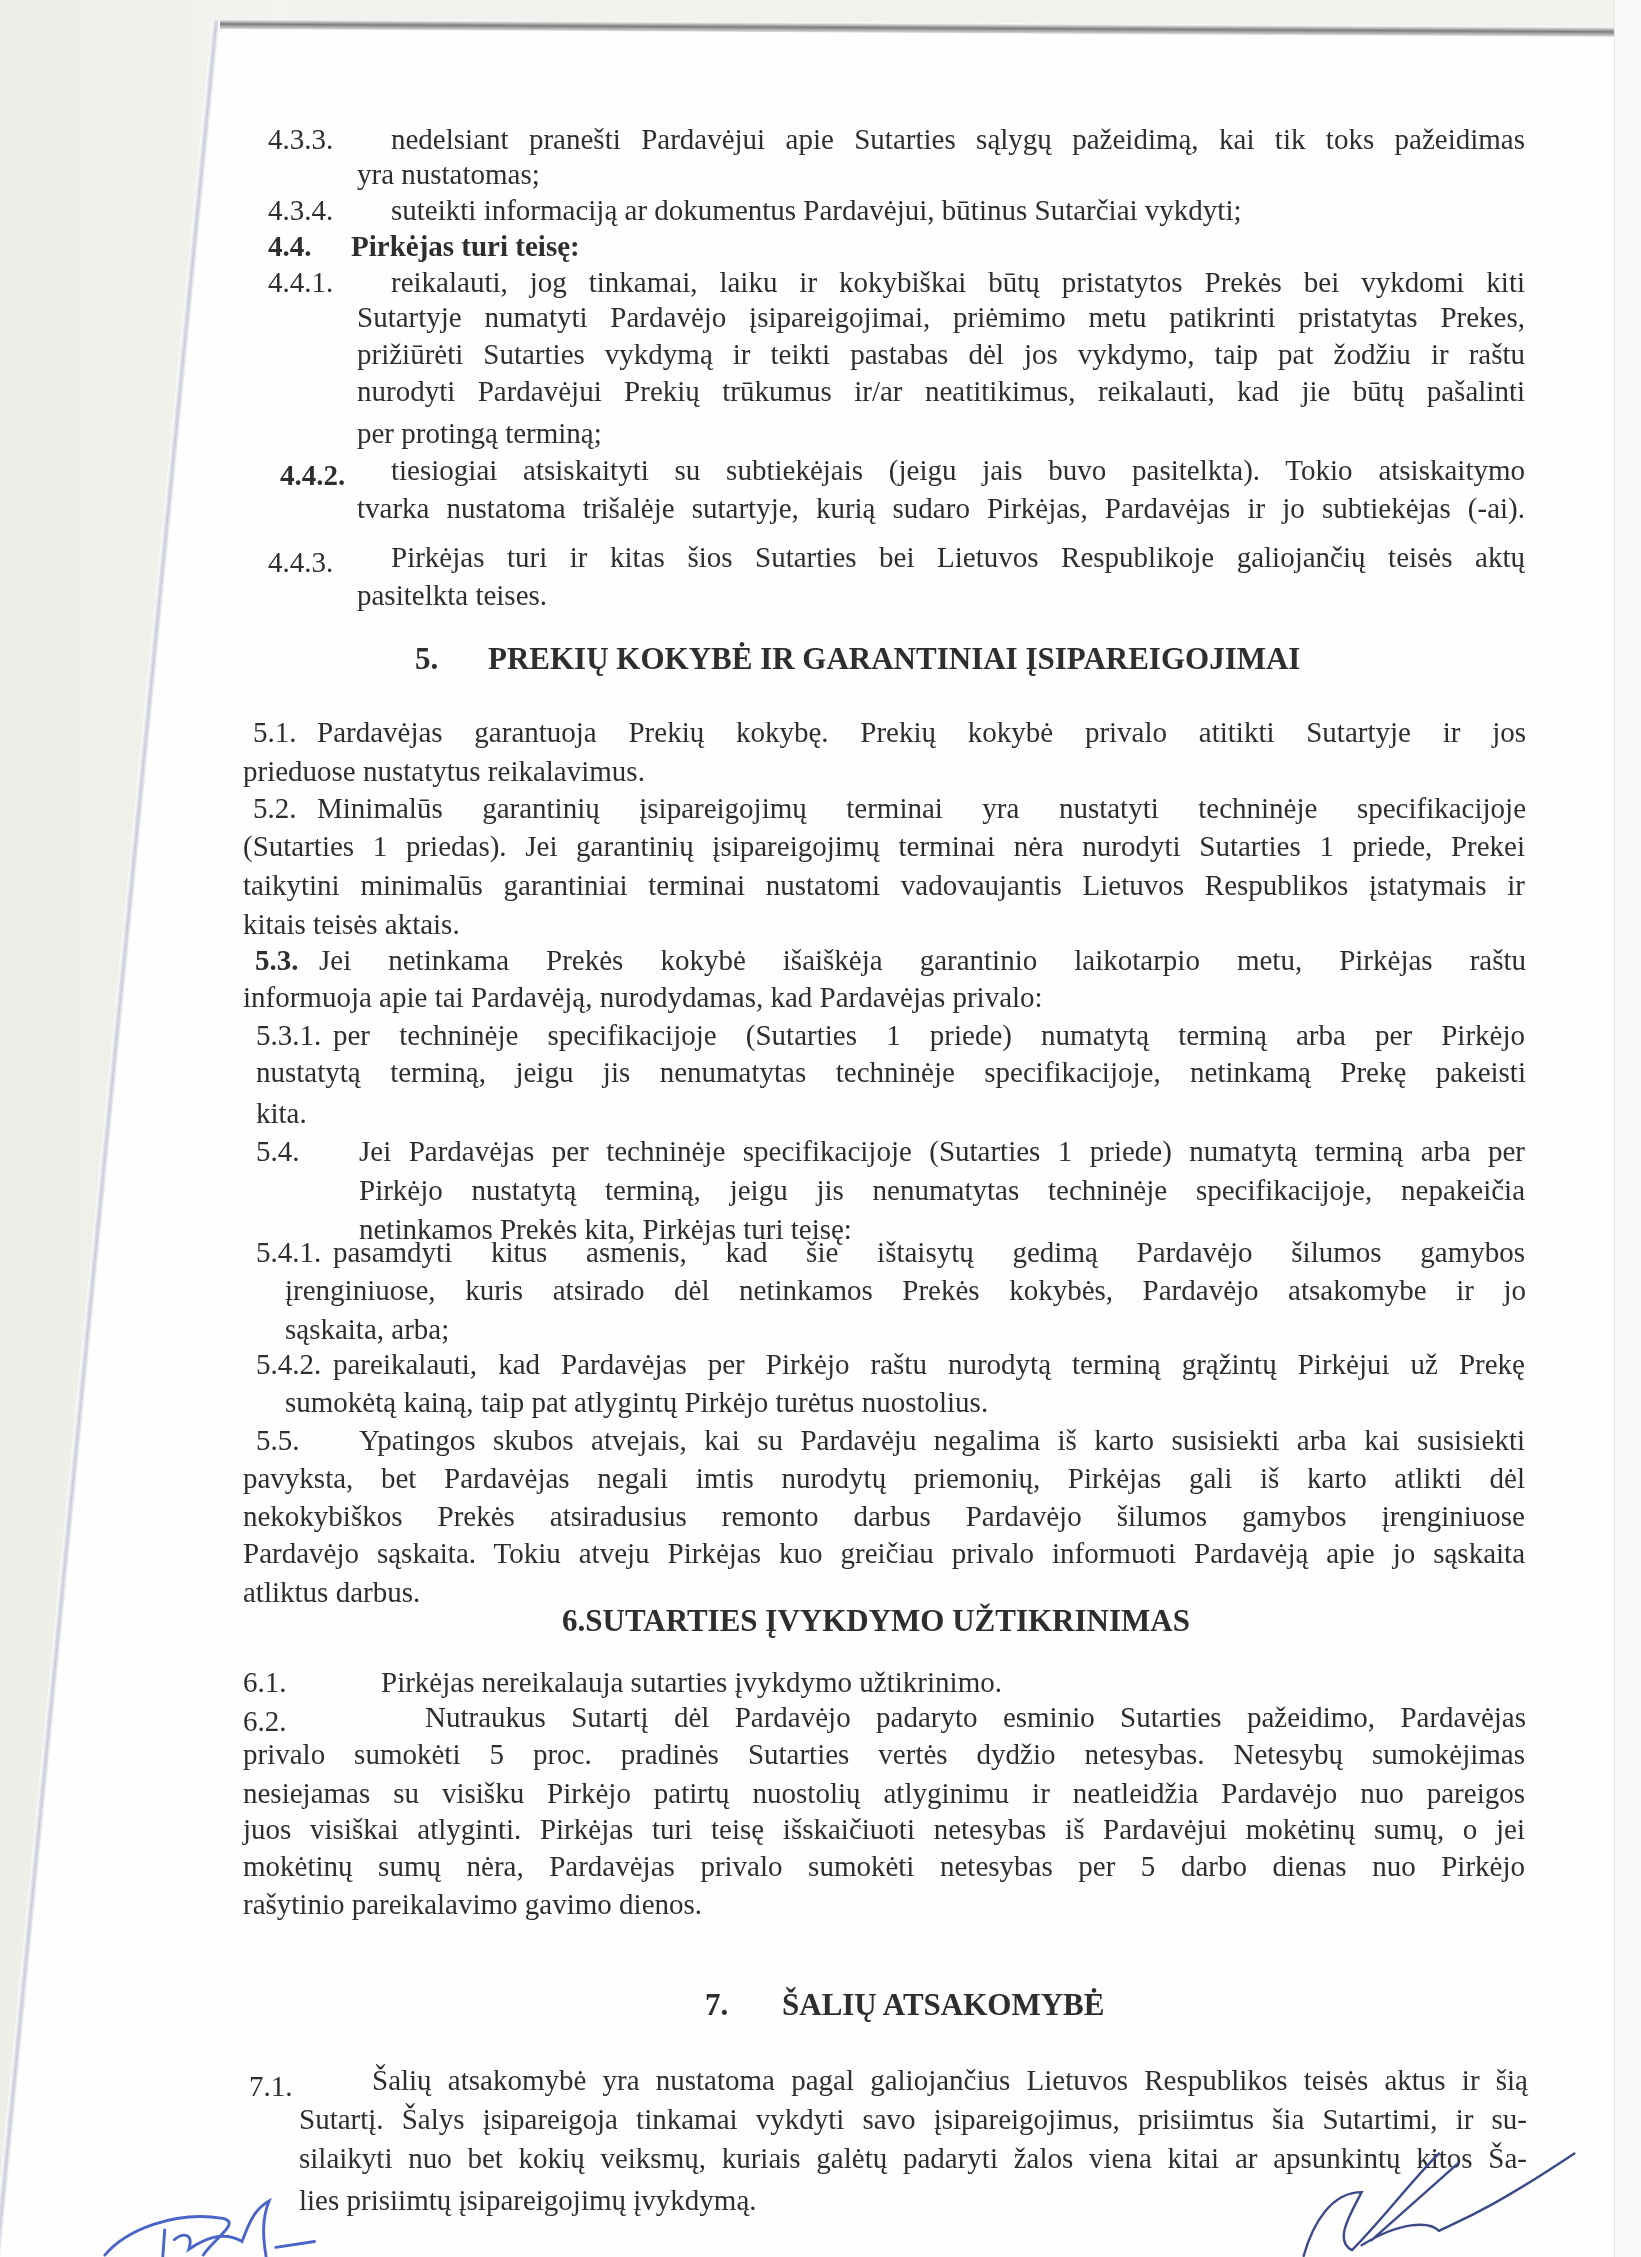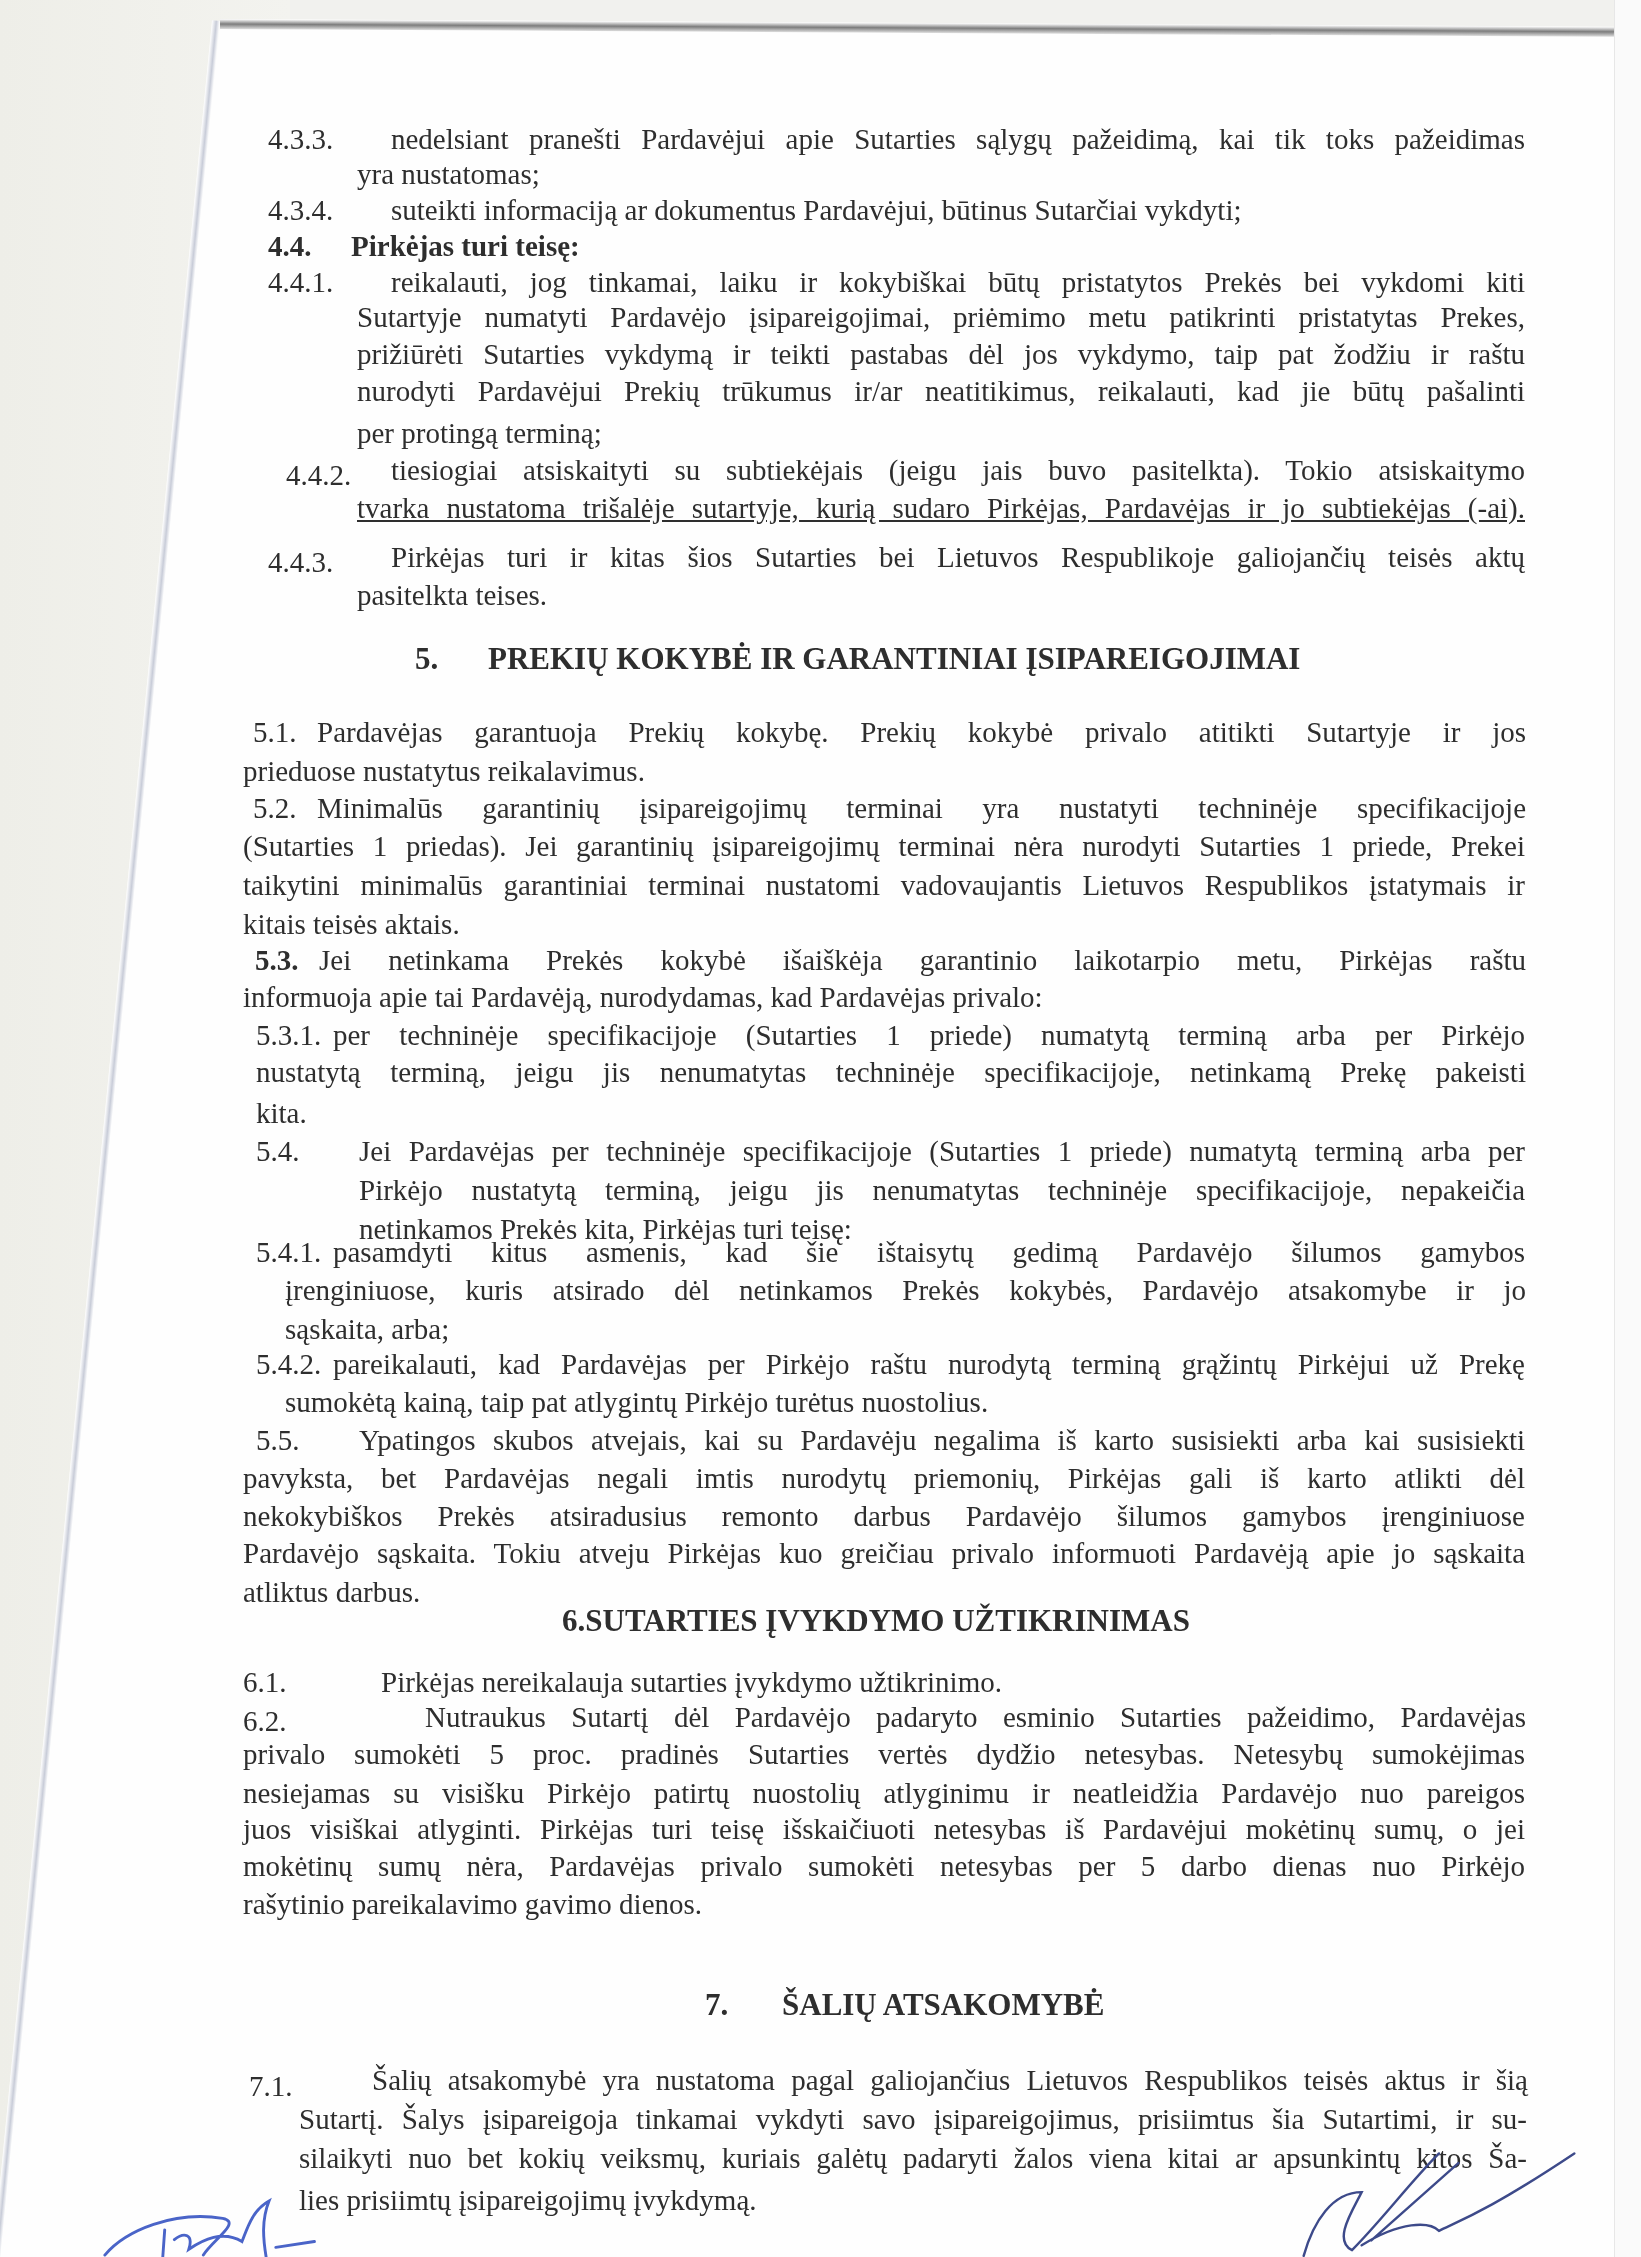--- a/index.html
+++ b/index.html
@@ -72,23 +72,23 @@
 <div>
   <span class="num" style="left:268px;top:266px;">4.4.1.</span>
   <span class="line just" style="left:391px;top:266px;width:1134px;">reikalauti, jog tinkamai, laiku ir kokybiškai būtų pristatytos Prekės bei vykdomi kiti</span>
   <span class="line just" style="left:357px;top:301px;width:1168px;">Sutartyje numatyti Pardavėjo įsipareigojimai, priėmimo metu patikrinti pristatytas Prekes,</span>
   <span class="line just" style="left:357px;top:338px;width:1168px;">prižiūrėti Sutarties vykdymą ir teikti pastabas dėl jos vykdymo, taip pat žodžiu ir raštu</span>
   <span class="line just" style="left:357px;top:375px;width:1168px;">nurodyti Pardavėjui Prekių trūkumus ir/ar neatitikimus,  reikalauti, kad jie būtų pašalinti</span>
   <span class="line" style="left:357px;top:417px;">per protingą terminą;</span>
 </div>
 
 <div>
-  <span class="num" style="left:286px;top:459px;">4.4.2.</span>
+  <span class="num" style="left:280px;top:459px;font-weight:bold;">4.4.2.</span>
   <span class="line just" style="left:391px;top:454px;width:1134px;">tiesiogiai atsiskaityti su subtiekėjais (jeigu jais buvo pasitelkta). Tokio atsiskaitymo</span>
-  <span class="line just" style="left:357px;top:492px;width:1168px;text-decoration:underline;">tvarka nustatoma trišalėje sutartyje, kurią sudaro Pirkėjas, Pardavėjas ir jo subtiekėjas (-ai).</span>
+  <span class="line just" style="left:357px;top:492px;width:1168px;">tvarka nustatoma trišalėje sutartyje, kurią sudaro Pirkėjas, Pardavėjas ir jo subtiekėjas (-ai).</span>
 </div>
 
 <div>
   <span class="num" style="left:268px;top:546px;">4.4.3.</span>
   <span class="line just" style="left:391px;top:541px;width:1134px;">Pirkėjas turi ir kitas šios Sutarties bei Lietuvos Respublikoje galiojančių teisės aktų</span>
   <span class="line" style="left:357px;top:579px;">pasitelkta teises.</span>
 </div>
 
 <div>
   <span class="heading" style="left:415px;top:641px;">5.</span>

